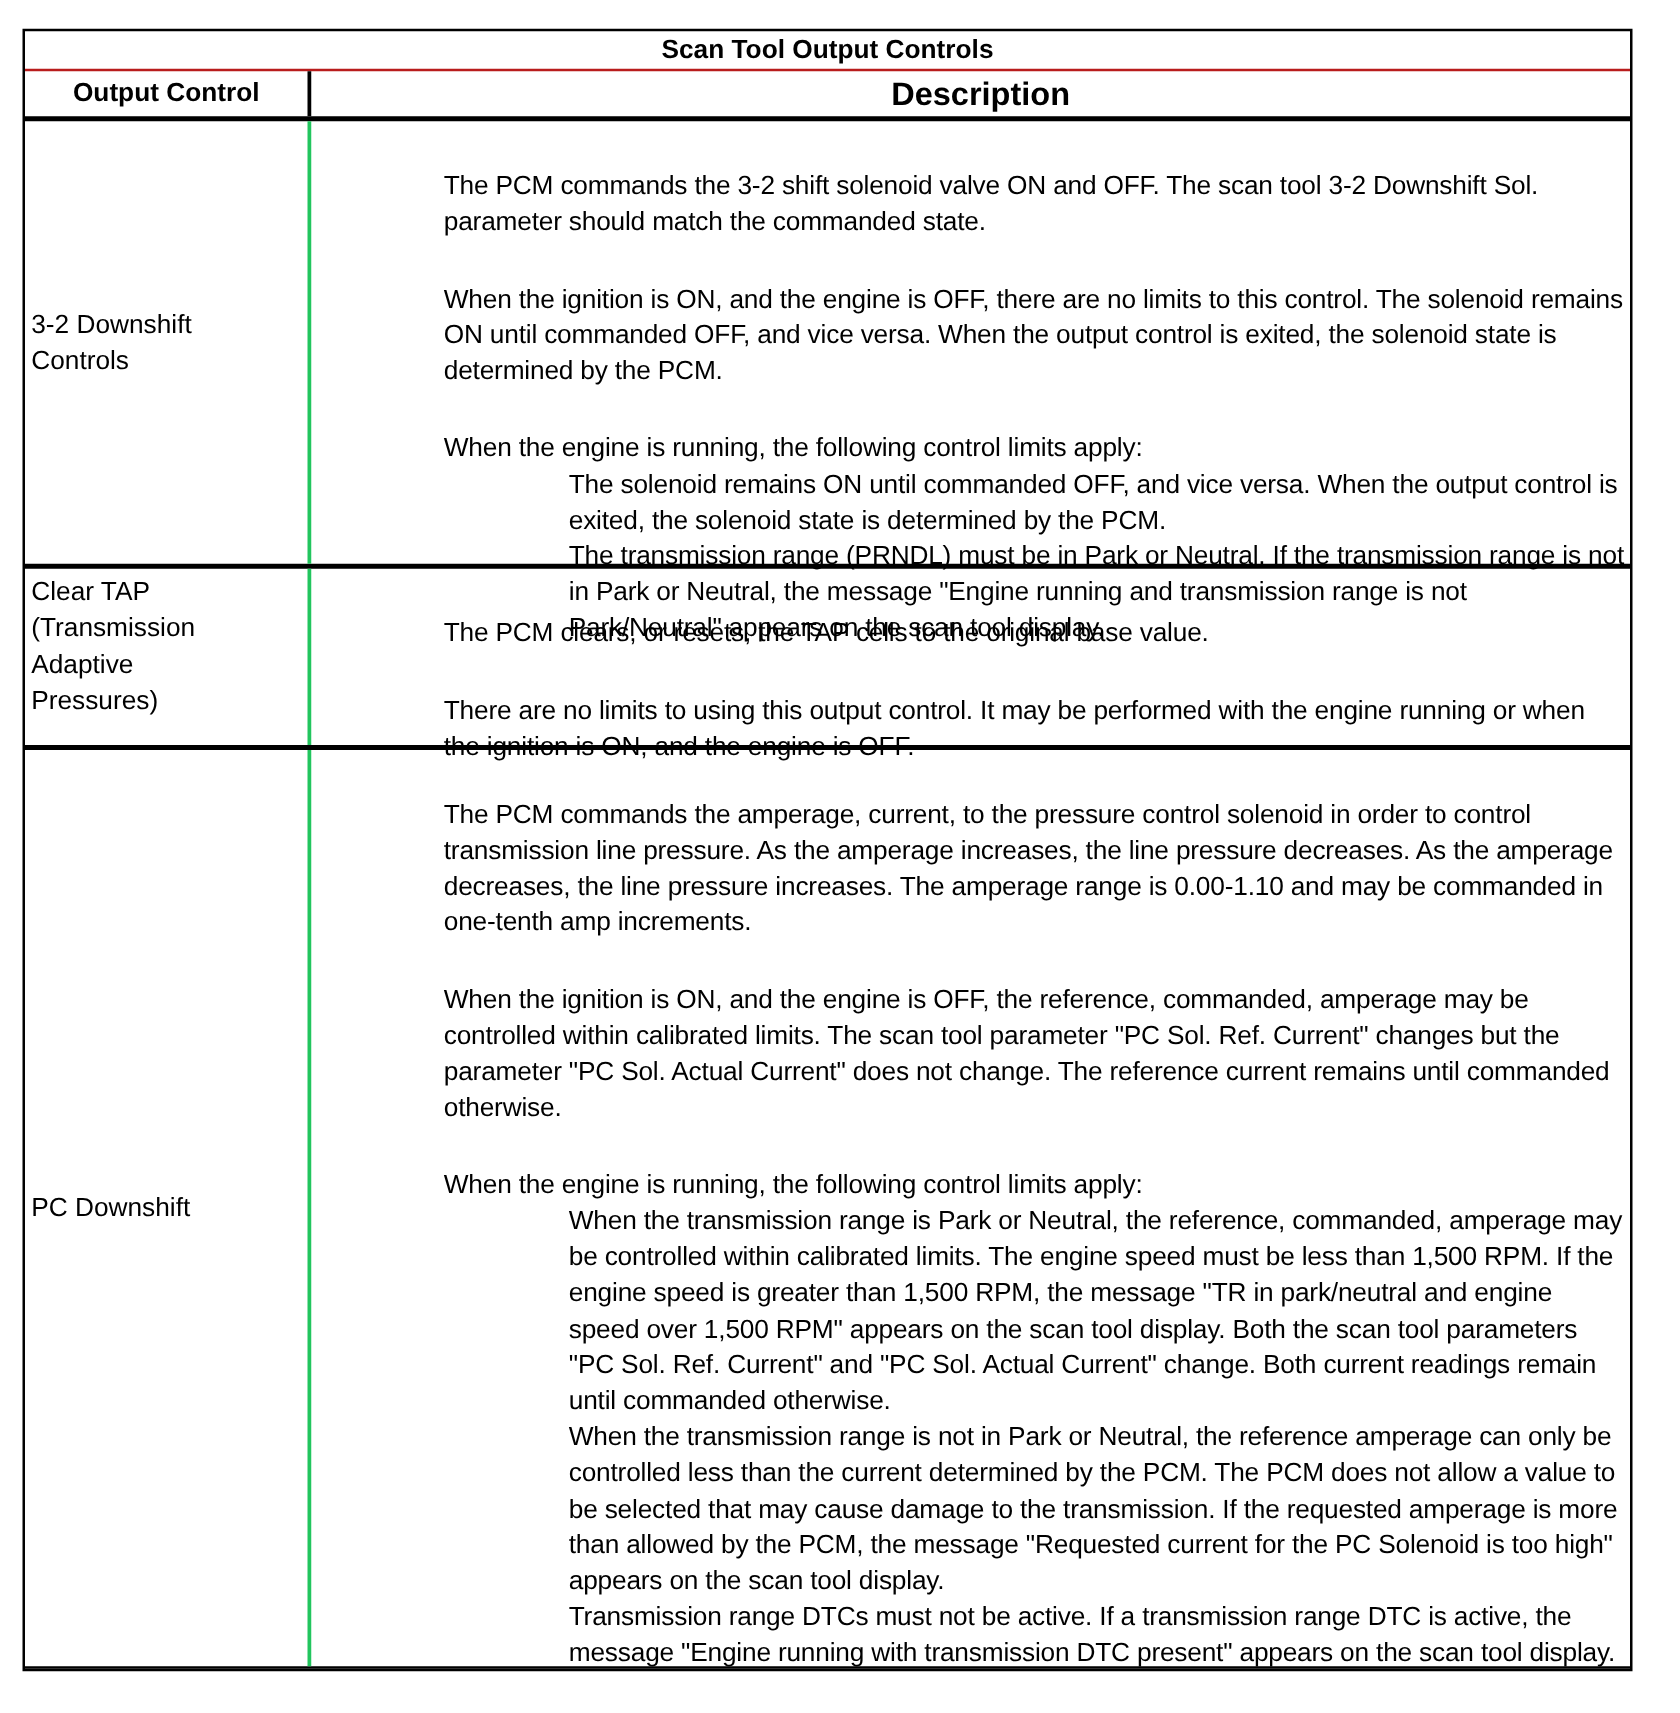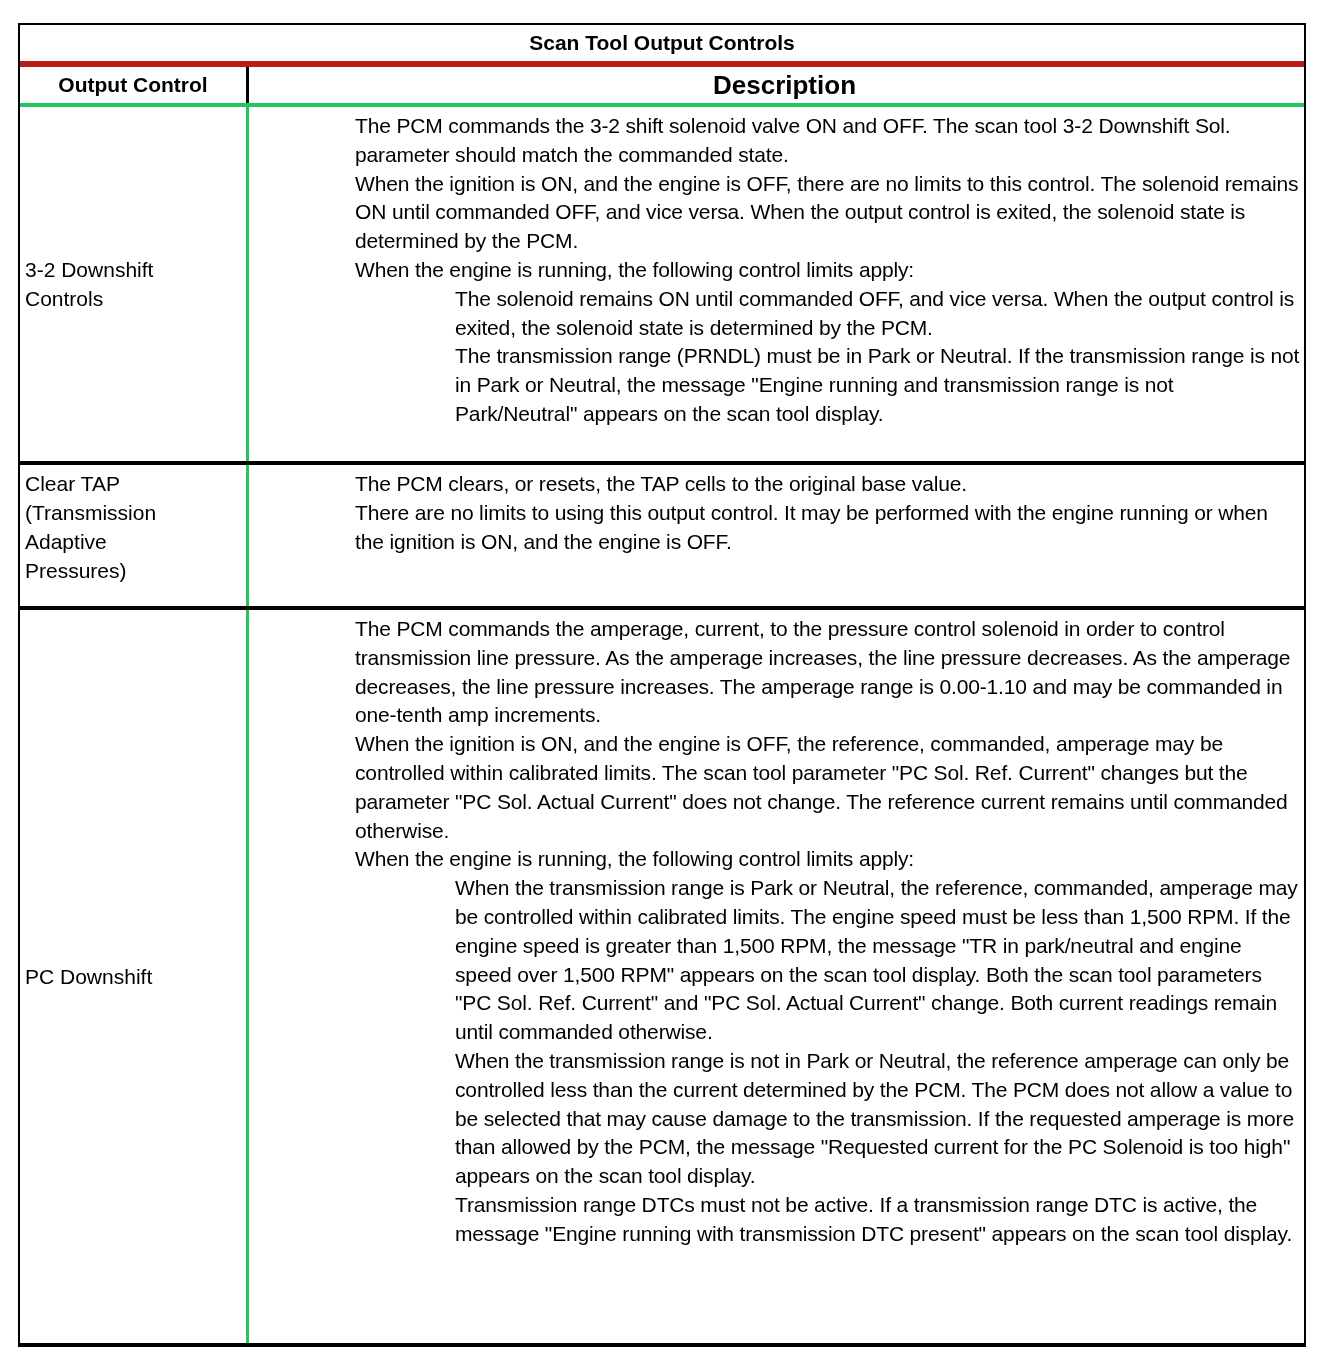--- a/index.html
+++ b/index.html
@@ -17,33 +17,33 @@
   }
   .table {
     position: absolute;
     left: 18px;
     top: 23px;
     width: 1288px;
     border: 2px solid #000;
     box-sizing: border-box;
   }
   .title-row {
-    height: 42px;
+    height: 32px;
     display: flex;
     align-items: center;
     justify-content: center;
-    border-bottom: 6px solid #b91c1c;
+    border-bottom: 2px solid #b91c1c;
     font-weight: bold;
     font-size: 21px;
     box-sizing: border-box;
   }
   .header-row {
     display: flex;
     height: 40px;
-    border-bottom: 4px solid #22c55e;
+    border-bottom: 4px solid #000000;
     box-sizing: border-box;
     gap: 16px;
   }
   .header-row .col1 {
     width: 229px;
     border-right: 3px solid #000;
     display: flex;
     align-items: center;
     justify-content: center;
     font-weight: bold;
@@ -81,21 +81,21 @@
     padding-top: 4px;
   }
   .data-row .col2 {
     flex: 1;
     font-size: 21px;
     line-height: 28.8px;
     padding: 5px 4px 6px 106px;
     box-sizing: border-box;
     letter-spacing: -0.15px;
   }
-  .para { display: block; }
+  .para { display: block; margin-top: 33px; }
   .sub { display: block; padding-left: 100px; }
   .row1 { height: 358px; }
   .row2 { height: 145px; }
   .row3 { height: 735px; }
 </style>
 </head>
 <body>
 
 <div class="table">
   <div class="title-row">Scan Tool Output Controls</div>

